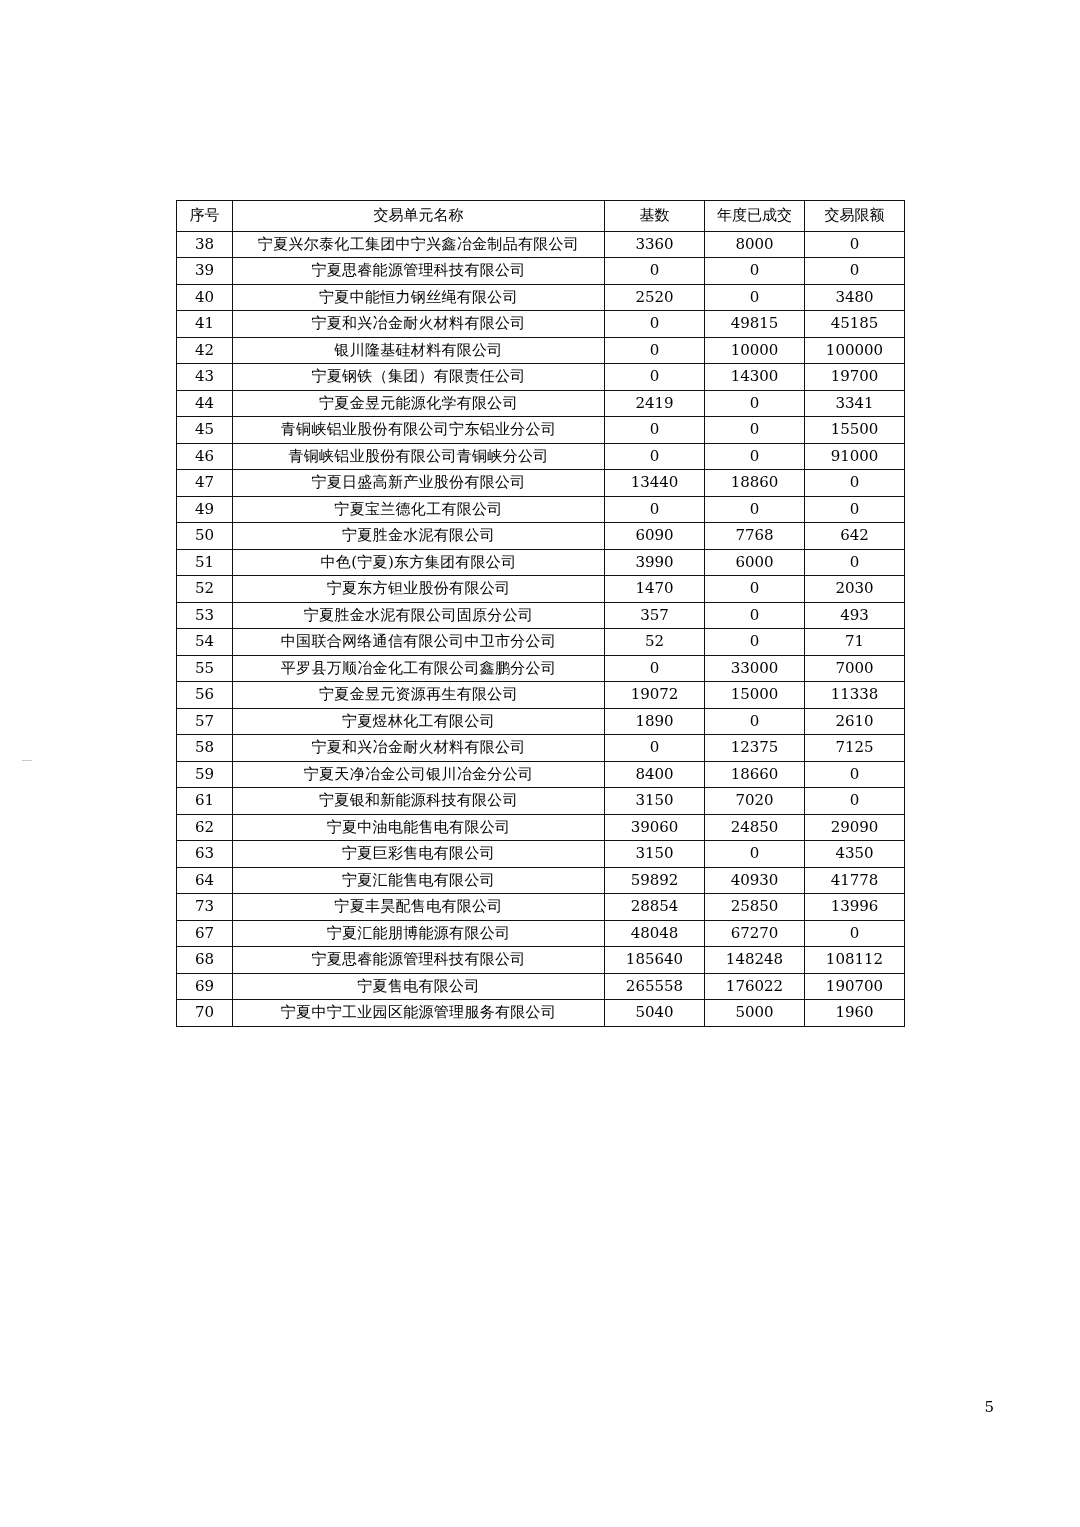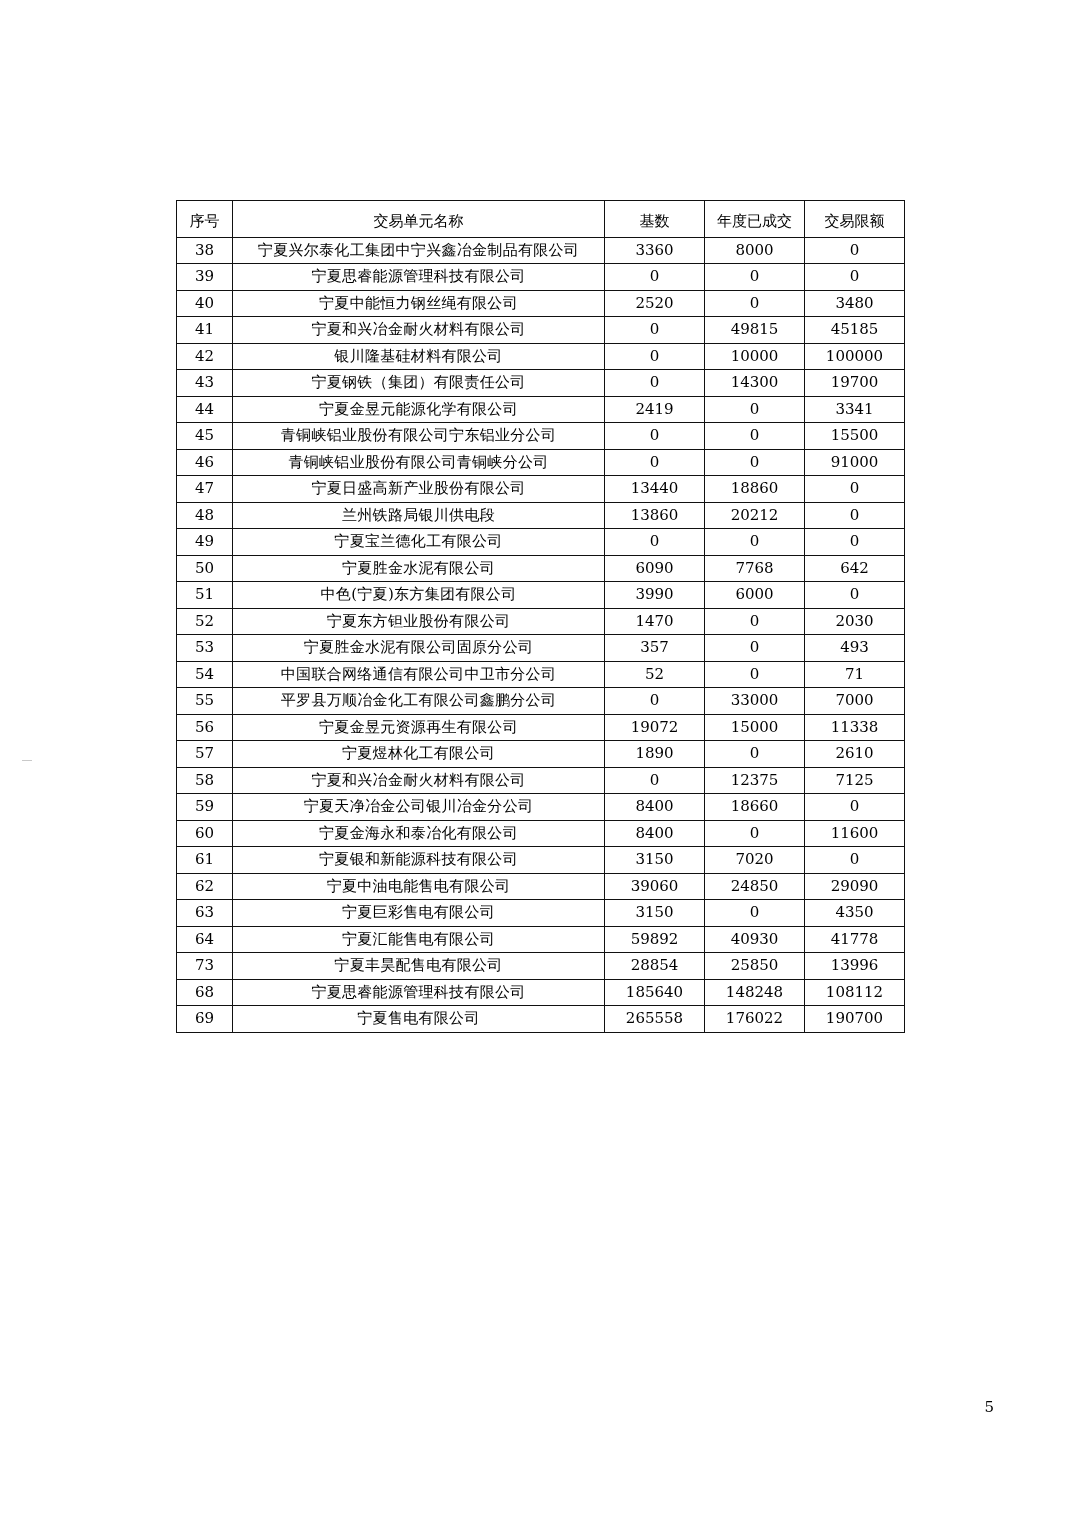--- a/index.html
+++ b/index.html
@@ -41,21 +41,21 @@
     line-height: 1.1;
     padding: 4px 2px 5px 2px;
     text-align: center;
     vertical-align: middle;
     color: #000000;
     font-family: "DejaVu Serif", "Liberation Serif", serif;
     white-space: nowrap;
   }
   table.doc-table thead td {
     font-size: 15px;
-    padding-top: 12px;
+    padding-top: 6px;
     padding-bottom: 7px;
     text-align: center;
   }
   .col-idx   { width: 56px; }
   .col-name  { width: 372px; }
   .col-base  { width: 100px; }
   .col-done  { width: 100px; }
   .col-limit { width: 100px; }
 
   td.name-cell {
@@ -170,27 +170,20 @@
             <td>91000</td>
           </tr>
           <tr>
             <td>47</td>
             <td class="name-cell">宁夏日盛高新产业股份有限公司</td>
             <td>13440</td>
             <td>18860</td>
             <td>0</td>
           </tr>
           <tr>
-            <td>48</td>
-            <td class="name-cell">兰州铁路局银川供电段</td>
-            <td>13860</td>
-            <td>20212</td>
-            <td>0</td>
-          </tr>
-          <tr>
             <td>49</td>
             <td class="name-cell">宁夏宝兰德化工有限公司</td>
             <td>0</td>
             <td>0</td>
             <td>0</td>
           </tr>
           <tr>
             <td>50</td>
             <td class="name-cell">宁夏胜金水泥有限公司</td>
             <td>6090</td>
@@ -254,27 +247,20 @@
             <td>7125</td>
           </tr>
           <tr>
             <td>59</td>
             <td class="name-cell">宁夏天净冶金公司银川冶金分公司</td>
             <td>8400</td>
             <td>18660</td>
             <td>0</td>
           </tr>
           <tr>
-            <td>60</td>
-            <td class="name-cell">宁夏金海永和泰冶化有限公司</td>
-            <td>8400</td>
-            <td>0</td>
-            <td>11600</td>
-          </tr>
-          <tr>
             <td>61</td>
             <td class="name-cell">宁夏银和新能源科技有限公司</td>
             <td>3150</td>
             <td>7020</td>
             <td>0</td>
           </tr>
           <tr>
             <td>62</td>
             <td class="name-cell">宁夏中油电能售电有限公司</td>
             <td>39060</td>
@@ -296,31 +282,45 @@
             <td>41778</td>
           </tr>
           <tr>
             <td>73</td>
             <td class="name-cell">宁夏丰昊配售电有限公司</td>
             <td>28854</td>
             <td>25850</td>
             <td>13996</td>
           </tr>
           <tr>
+            <td>67</td>
+            <td class="name-cell">宁夏汇能朋博能源有限公司</td>
+            <td>48048</td>
+            <td>67270</td>
+            <td>0</td>
+          </tr>
+          <tr>
             <td>68</td>
             <td class="name-cell">宁夏思睿能源管理科技有限公司</td>
             <td>185640</td>
             <td>148248</td>
             <td>108112</td>
           </tr>
           <tr>
             <td>69</td>
             <td class="name-cell">宁夏售电有限公司</td>
             <td>265558</td>
             <td>176022</td>
             <td>190700</td>
           </tr>
+          <tr>
+            <td>70</td>
+            <td class="name-cell">宁夏中宁工业园区能源管理服务有限公司</td>
+            <td>5040</td>
+            <td>5000</td>
+            <td>1960</td>
+          </tr>
         </tbody>
     </table>
   </div>
 
   <div class="page-number">5</div>
 </div>
 
 </body></html>

